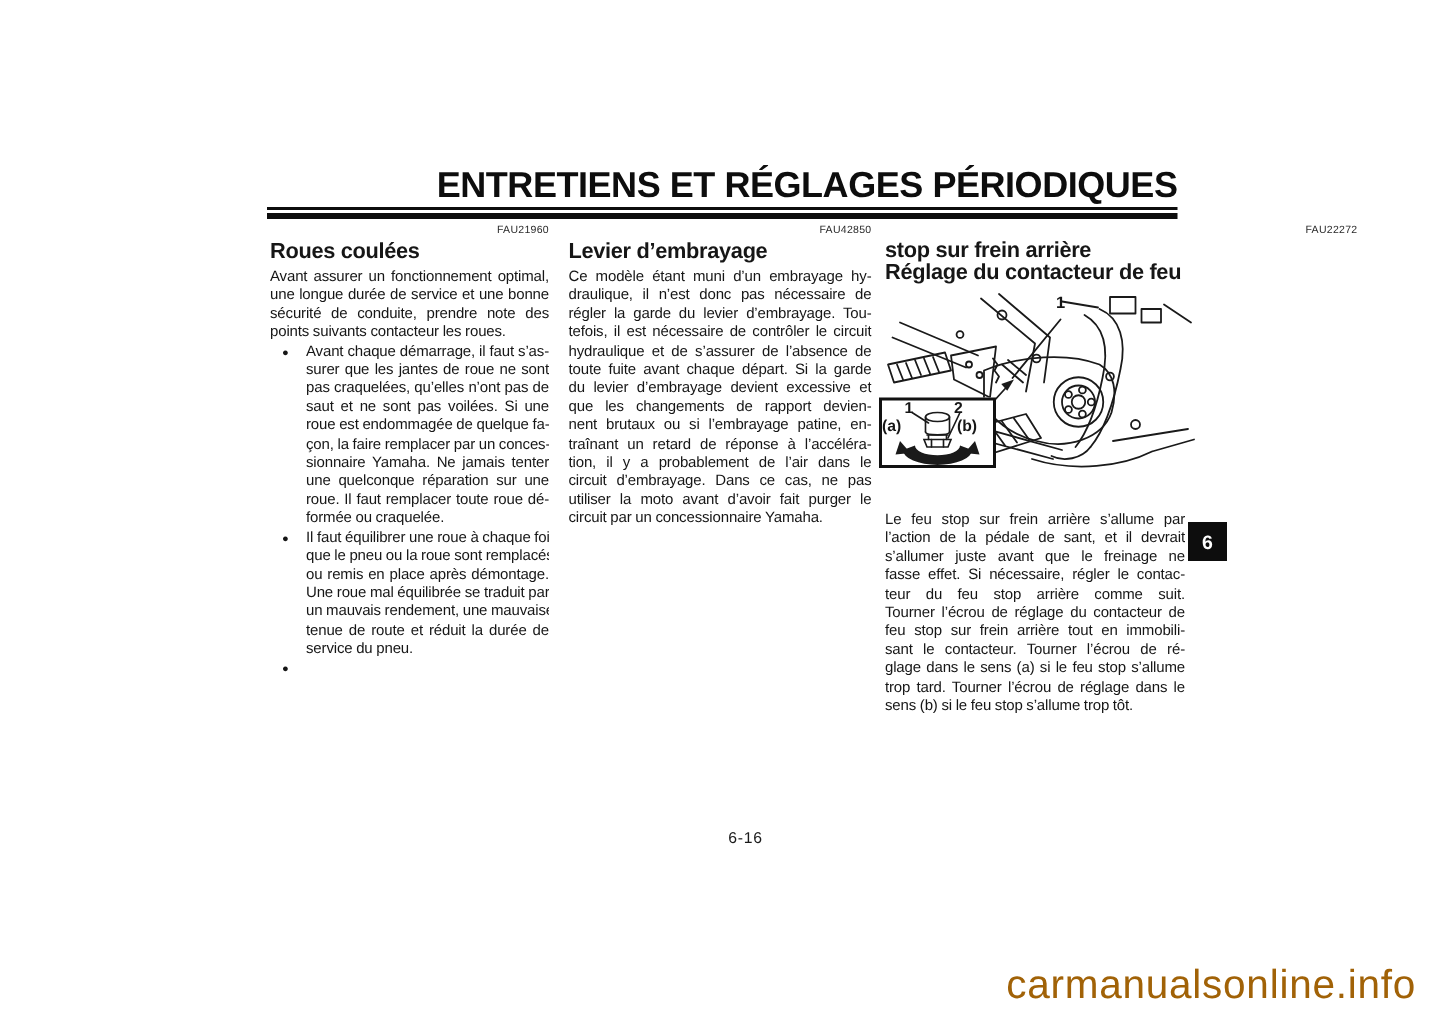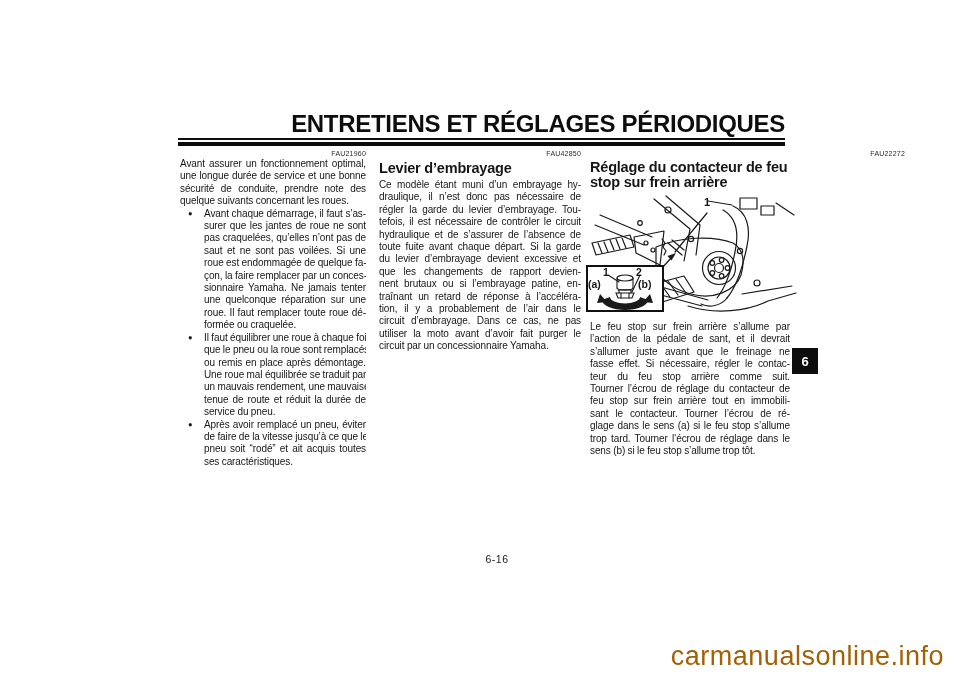--- a/index.html
+++ b/index.html
@@ -32,21 +32,21 @@
   .lines .tline{
     text-align:justify;text-align-last:justify;-moz-text-align-last:justify;
     text-justify:inter-word;white-space:nowrap;overflow:hidden;
   }
   .lines .tline-last{text-align-last:left;-moz-text-align-last:left;}
 
   .bullet{display:flex;padding-left:8px;}
   .dot{width:16px;flex:none;font-size:7.5px;line-height:12.4px;}
   .bullet .lines{flex:1;min-width:0;}
 
-  .col3 .body{width:200px;margin-top:4px;}
+  .col3 .body{width:200px;margin-top:24px;}
 
   
   .figure{position:relative;width:212px;height:124px;margin-top:3px;}
   .figure svg.main{position:absolute;left:0;top:0;}
   .callout-1{position:absolute;left:114px;top:4px;font-weight:bold;font-size:11px;line-height:11px;}
   .inset{
     position:absolute;left:-4px;top:72px;width:78px;height:47px;
     border:2px solid #111;background:#fff;box-sizing:border-box;
   }
   .inset svg{position:absolute;left:0;top:0;}
@@ -76,25 +76,26 @@
 <body>
 
 <div>
 
   <div class="header-title">ENTRETIENS ET RÉGLAGES PÉRIODIQUES</div>
   <div class="rule-thin"></div>
   <div class="rule-thick"></div>
 
   <section class="col col1">
     <div class="code">FAU21960</div>
+    <div class="title">Roues coulées</div>
     <div class="body lines">
         <div class="tline">Avant assurer un fonctionnement optimal,</div>
         <div class="tline">une longue durée de service et une bonne</div>
         <div class="tline">sécurité de conduite, prendre note des</div>
-        <div class="tline tline-last">quelque suivants concernant les roues.</div>
+        <div class="tline tline-last">points suivants contacteur les roues.</div>
       </div>
     <div class="bullet">
       <span class="dot">●</span>
       <div class="body lines">
           <div class="tline">Avant chaque démarrage, il faut s’as-</div>
           <div class="tline">surer que les jantes de roue ne sont</div>
           <div class="tline">pas craquelées, qu’elles n’ont pas de</div>
           <div class="tline">saut et ne sont pas voilées. Si une</div>
           <div class="tline">roue est endommagée de quelque fa-</div>
           <div class="tline">çon, la faire remplacer par un conces-</div>
@@ -111,26 +112,20 @@
           <div class="tline">que le pneu ou la roue sont remplacés</div>
           <div class="tline">ou remis en place après démontage.</div>
           <div class="tline">Une roue mal équilibrée se traduit par</div>
           <div class="tline">un mauvais rendement, une mauvaise</div>
           <div class="tline">tenue de route et réduit la durée de</div>
           <div class="tline tline-last">service du pneu.</div>
         </div>
     </div>
     <div class="bullet">
       <span class="dot">●</span>
-      <div class="body lines">
-          <div class="tline">Après avoir remplacé un pneu, éviter</div>
-          <div class="tline">de faire de la vitesse jusqu’à ce que le</div>
-          <div class="tline">pneu soit “rodé” et ait acquis toutes</div>
-          <div class="tline tline-last">ses caractéristiques.</div>
-        </div>
     </div>
   </section>
 
   <section class="col col2">
     <div class="code">FAU42850</div>
     <div class="title">Levier d’embrayage</div>
     <div class="body lines">
         <div class="tline">Ce modèle étant muni d’un embrayage hy-</div>
         <div class="tline">draulique, il n’est donc pas nécessaire de</div>
         <div class="tline">régler la garde du levier d’embrayage. Tou-</div>
@@ -144,22 +139,22 @@
         <div class="tline">tion, il y a probablement de l’air dans le</div>
         <div class="tline">circuit d’embrayage. Dans ce cas, ne pas</div>
         <div class="tline">utiliser la moto avant d’avoir fait purger le</div>
         <div class="tline tline-last">circuit par un concessionnaire Yamaha.</div>
       </div>
   </section>
 
   <section class="col col3">
     <div class="code">FAU22272</div>
     <div class="title-lines">
+        <div class="tline tline-last">stop sur frein arrière</div>
         <div class="tline">Réglage du contacteur de feu</div>
-        <div class="tline tline-last">stop sur frein arrière</div>
       </div>
 
     <div class="figure">
       <svg class="main" width="212" height="124" viewBox="0 0 212 124">
         <g fill="none" stroke="#1a1a1a" stroke-width="1.2" stroke-linecap="round" stroke-linejoin="round">
 
           <path d="M10,22 L62,44 M5,32 L54,52"></path>
           <path d="M64,6 L100,36 L94,68 M76,3 L110,32 L106,62"></path>
           <circle cx="101" cy="46" r="2.6"></circle>
           <circle cx="78" cy="17" r="3"></circle>

